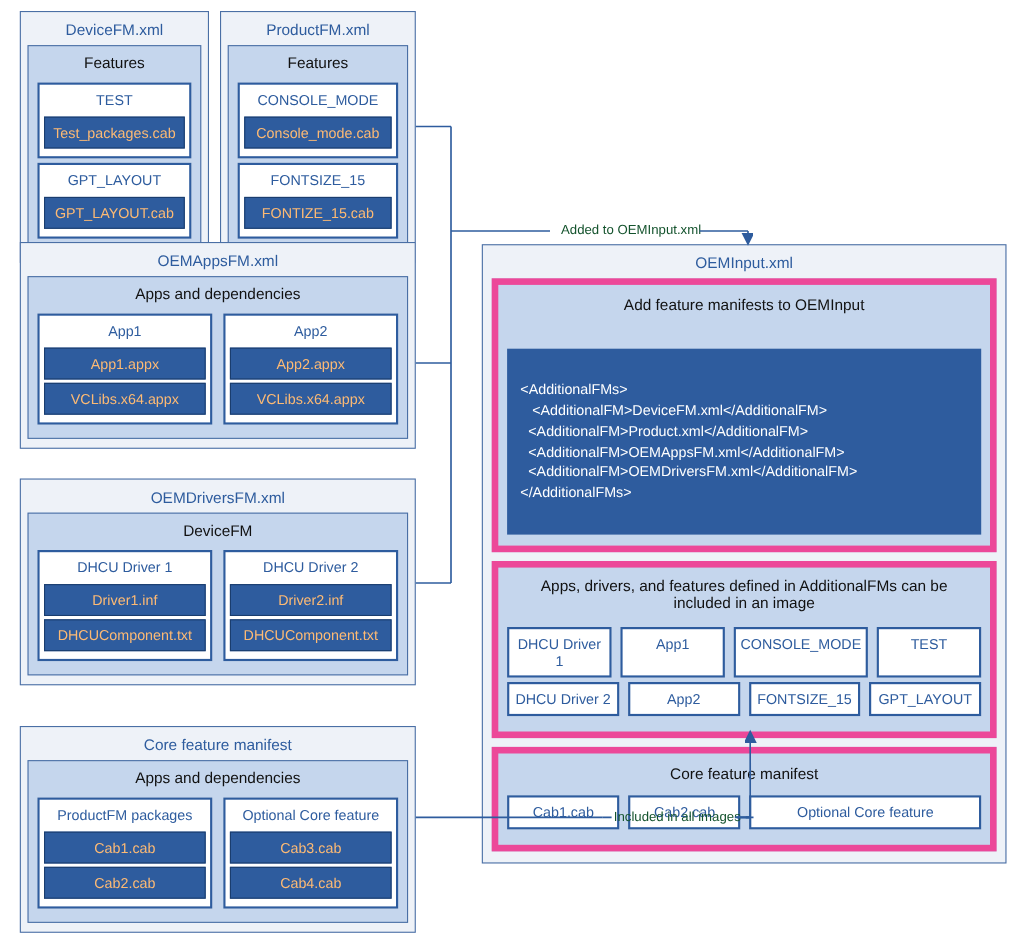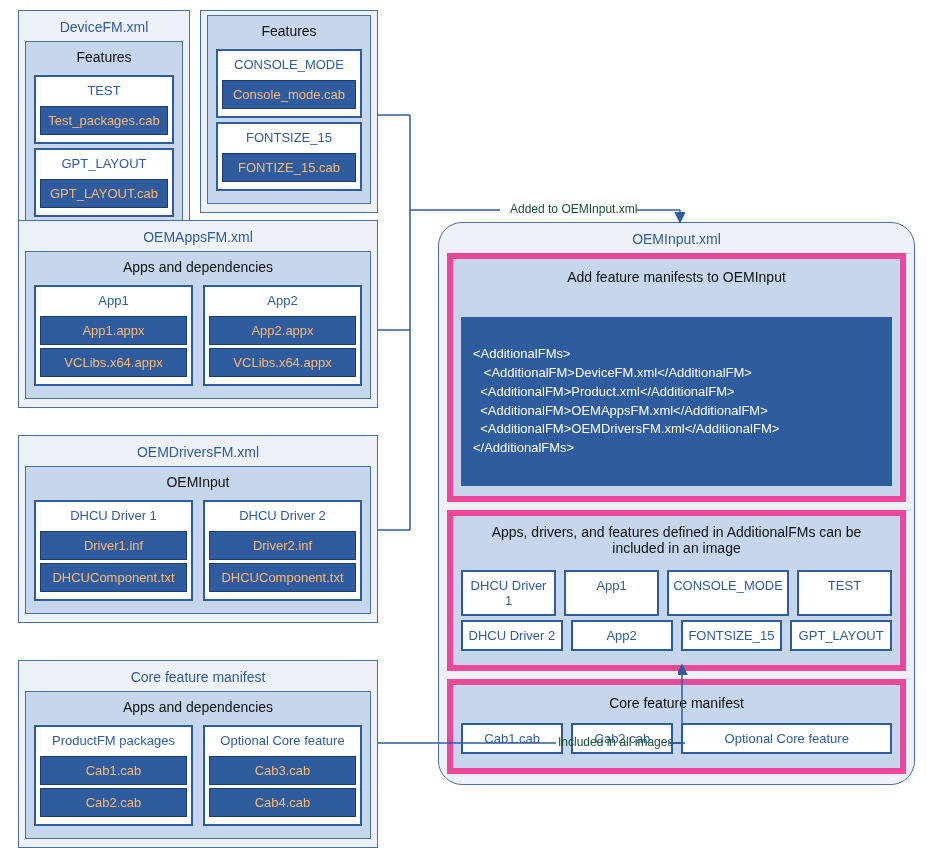--- a/index.html
+++ b/index.html
@@ -117,20 +117,21 @@
         <div class="package-box">Test_packages.cab</div>
       </div>
       <div class="feature-box">
         <div class="feature-label">GPT_LAYOUT</div>
         <div class="package-box">GPT_LAYOUT.cab</div>
       </div>
     </div>
   </div>
 
   <div class="outer-box" style="left:200px; top:10px; width:178px;">
+    <div class="outer-title">ProductFM.xml</div>
     <div class="inner-panel">
       <div class="inner-title">Features</div>
       <div class="feature-box">
         <div class="feature-label">CONSOLE_MODE</div>
         <div class="package-box">Console_mode.cab</div>
       </div>
       <div class="feature-box">
         <div class="feature-label">FONTSIZE_15</div>
         <div class="package-box">FONTIZE_15.cab</div>
       </div>
@@ -152,21 +153,21 @@
           <div class="package-box">App2.appx</div>
           <div class="package-box">VCLibs.x64.appx</div>
         </div>
       </div>
     </div>
   </div>
 
   <div class="outer-box" style="left:18px; top:435px; width:360px;">
     <div class="outer-title">OEMDriversFM.xml</div>
     <div class="inner-panel">
-      <div class="inner-title">OEMInput</div>
+      <div class="inner-title">DeviceFM</div>
       <div class="two-col">
         <div class="feature-box">
           <div class="feature-label">DHCU Driver 1</div>
           <div class="package-box">Driver1.inf</div>
           <div class="package-box">DHCUComponent.txt</div>
         </div>
         <div class="feature-box">
           <div class="feature-label">DHCU Driver 2</div>
           <div class="package-box">Driver2.inf</div>
           <div class="package-box">DHCUComponent.txt</div>
@@ -187,21 +188,21 @@
         </div>
         <div class="feature-box">
           <div class="feature-label">Optional Core feature</div>
           <div class="package-box">Cab3.cab</div>
           <div class="package-box">Cab4.cab</div>
         </div>
       </div>
     </div>
   </div>
 
-  <div class="oeminput-box" style="left:438px; top:222px; width:477px;border-radius:24px;">
+  <div class="oeminput-box" style="left:438px; top:222px; width:477px;">
     <div class="outer-title">OEMInput.xml</div>
 
     <div class="sub-panel" style="margin-top:0;">
       <div class="sub-panel-title">Add feature manifests to OEMInput</div>
       <div class="code-block">&lt;AdditionalFMs&gt;
    &lt;AdditionalFM&gt;DeviceFM.xml&lt;/AdditionalFM&gt;
   &lt;AdditionalFM&gt;Product.xml&lt;/AdditionalFM&gt;
   &lt;AdditionalFM&gt;OEMAppsFM.xml&lt;/AdditionalFM&gt;
   &lt;AdditionalFM&gt;OEMDriversFM.xml&lt;/AdditionalFM&gt;
 &lt;/AdditionalFMs&gt;</div>

